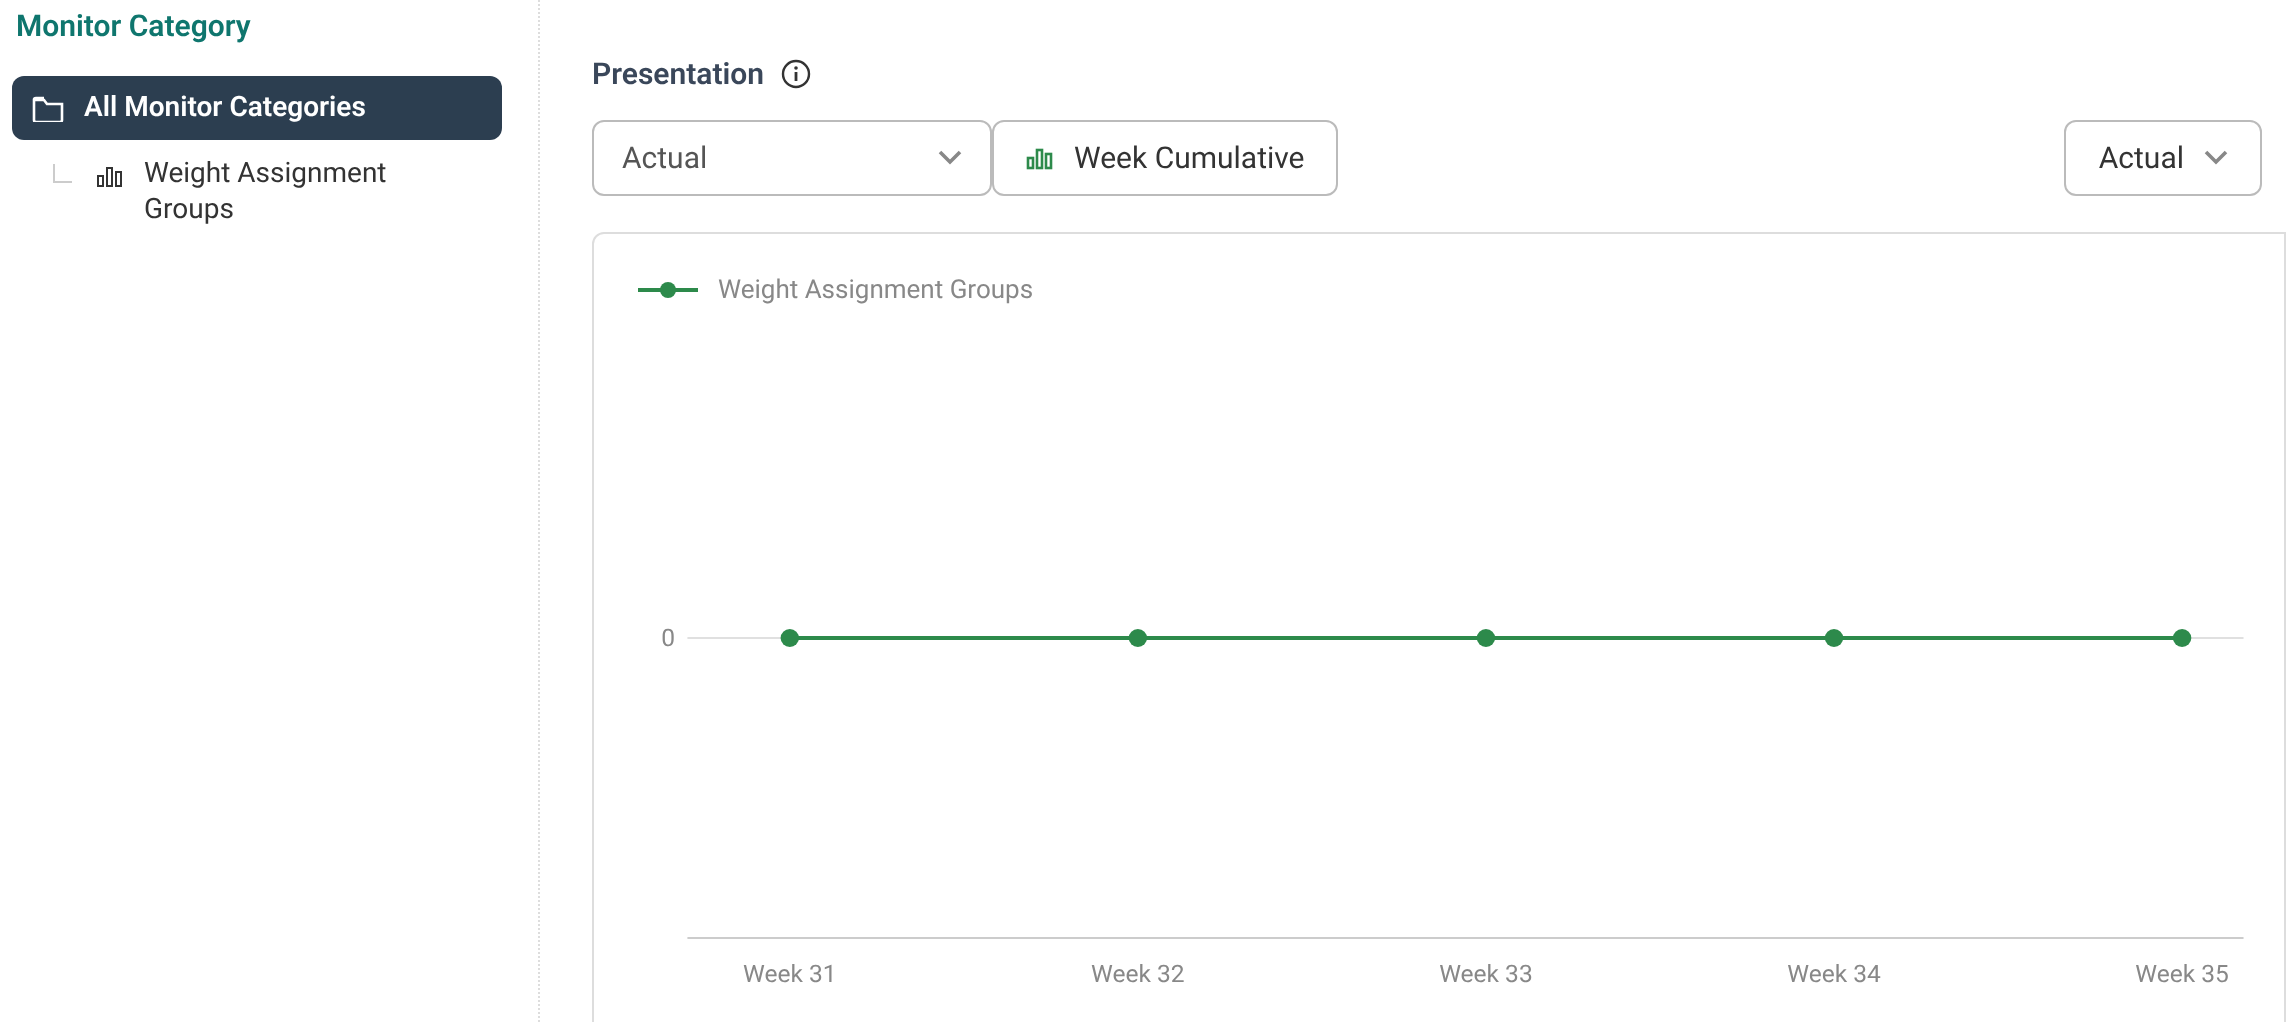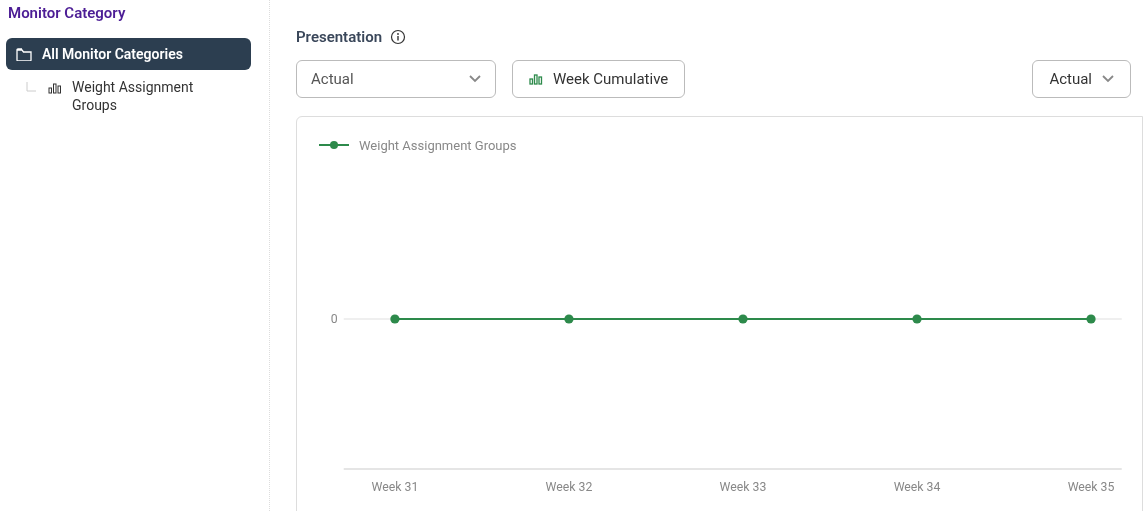--- a/index.html
+++ b/index.html
@@ -1,30 +1,30 @@
 <!DOCTYPE html>
 <html><head>
   <meta charset="utf-8">
   <style>
     * { box-sizing: border-box; margin: 0; padding: 0; }
     body { font-family: -apple-system, BlinkMacSystemFont, "Segoe UI", Roboto, sans-serif; color: #2c3e50; background: #fff; width: 1143px; height: 511px; overflow: hidden; display: flex; }
     
     .sidebar { width: 270px; padding: 0 0 0 0; border-right: 1px dotted #ddd; }
-    .sidebar-header { font-size: 15px; font-weight: 600; color: #4c1d95; padding: 4px 8px 16px 8px; }
+    .sidebar-header { font-size: 15px; font-weight: 600; color: #0f766e; padding: 4px 8px 16px 8px; }
     
     .tree-item-top { background: #2c3e50; color: #fff; border-radius: 6px; padding: 8px 10px; margin: 0 18px 4px 6px; display: flex; align-items: center; gap: 10px; font-size: 14px; font-weight: 600; cursor: pointer; }
     .tree-item-child { display: flex; align-items: flex-start; gap: 10px; padding: 4px 8px 4px 24px; font-size: 14px; color: #333; cursor: pointer; }
     .tree-line { color: #bbb; font-size: 12px; padding-top: 4px; flex-shrink: 0; width: 14px; }
     .tree-child-label { line-height: 1.3; max-width: 160px; }
     .icon-slot { flex-shrink: 0; display: inline-flex; align-items: center; justify-content: center; }
     
     .main { flex: 1; padding: 0 0 0 26px; margin-top: 24px; }
     .main-header { display: flex; align-items: center; gap: 8px; padding: 4px 0 14px 0; font-size: 15px; font-weight: 600; color: #3a475a; }
     
-    .toolbar { display: flex; align-items: flex-end; gap: 16px; padding-right: 12px; }
+    .toolbar { display: flex; align-items: flex-end; gap: 0; padding-right: 12px; }
     .toolbar-spacer { flex: 1; }
     
     .select-btn { border: 1px solid #bbb; border-radius: 6px; background: #fff; padding: 9px 14px; min-width: 200px; display: flex; align-items: center; justify-content: space-between; font-size: 15px; color: #555; cursor: pointer; }
     .action-btn { border: 1px solid #bbb; border-radius: 6px; background: #fff; padding: 9px 16px; display: flex; align-items: center; gap: 10px; font-size: 15px; color: #333; cursor: pointer; }
     .export-btn { min-width: 88px; justify-content: space-between; }
     
     .chart-wrap { border: 1px solid #ddd; border-top-left-radius: 6px; margin-top: 18px; padding: 14px 10px 10px 16px; position: relative; height: 398px; }
     
     .legend { display: inline-flex; align-items: center; gap: 10px; font-size: 13px; color: #888; margin-left: 6px; }
     .legend-mark { width: 30px; height: 2px; background: #2d8a4b; position: relative; }

